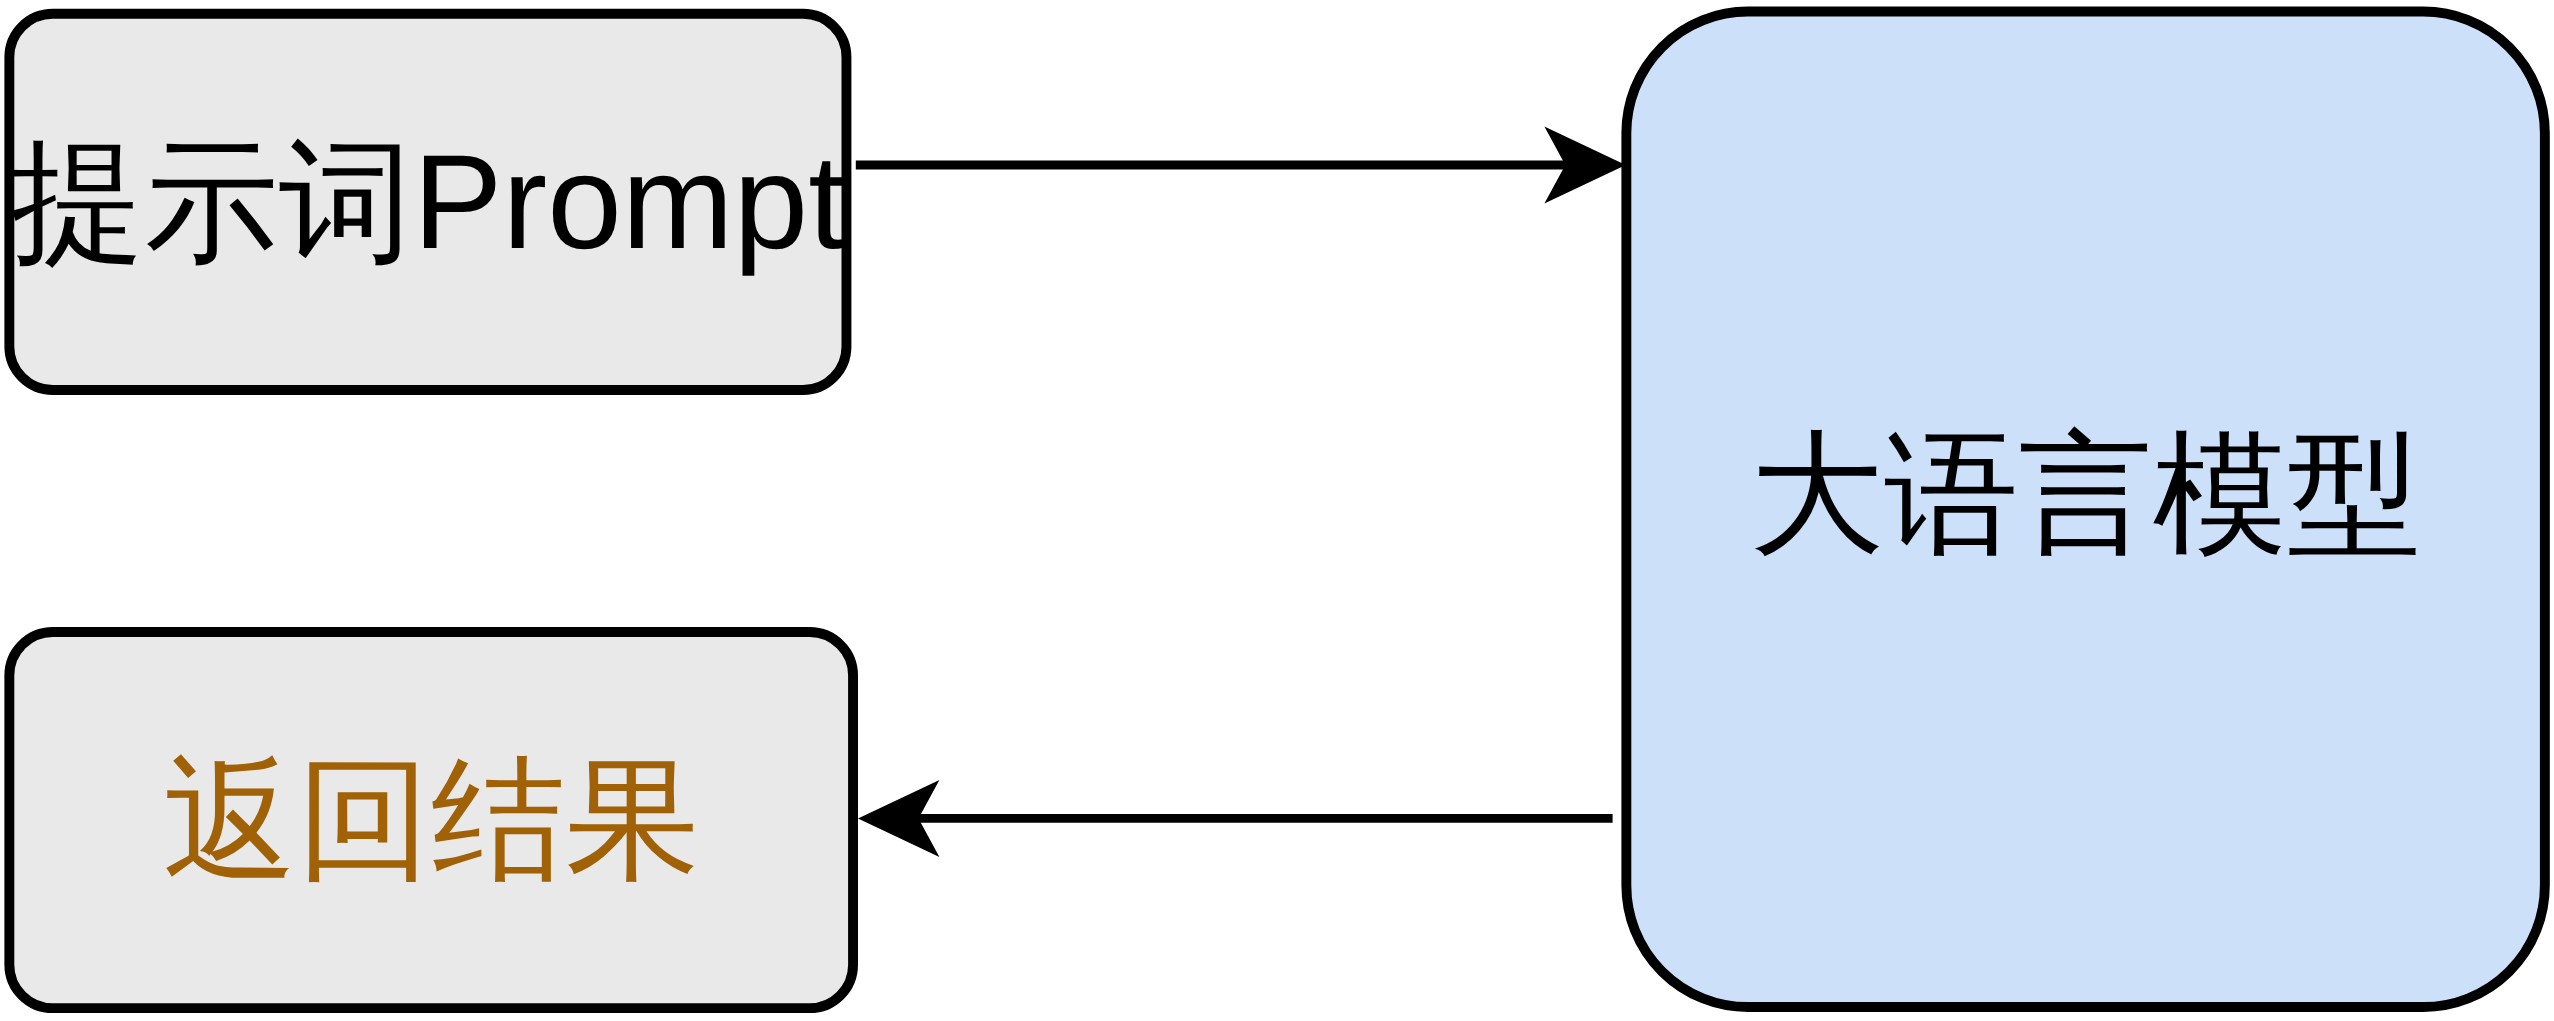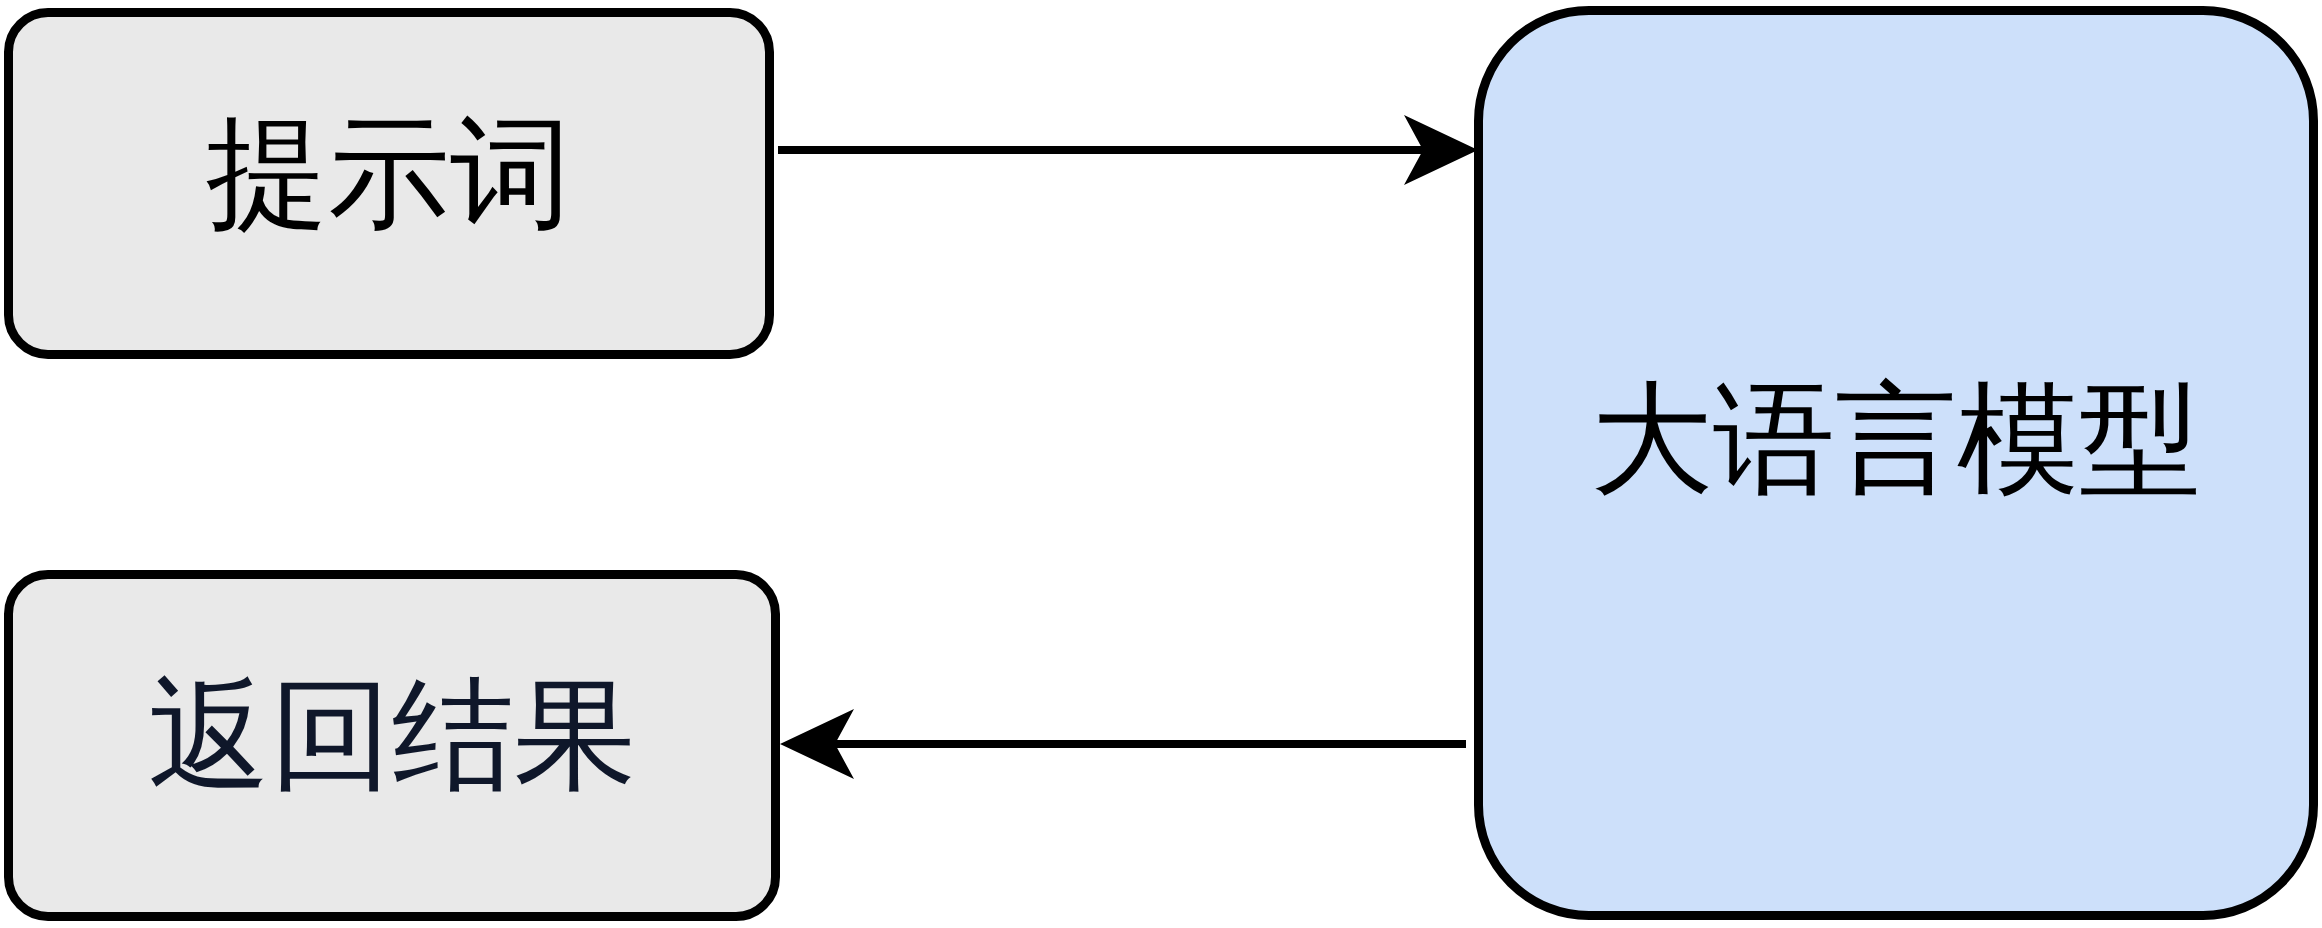--- a/index.html
+++ b/index.html
@@ -49,21 +49,20 @@
     border-radius: 115px;
   }
   .node-label {
     display: flex;
     align-items: center;
     justify-content: center;
     color: #000000;
     font-size: 122px;
     line-height: 1.3;
     white-space: nowrap;
-    font-family: Liberation Mono, monospace;
   }
   .node-llm .node-label {
     transform: translateY(-14px);
   }
   .edge-layer {
     position: absolute;
     left: 0;
     top: 0;
     width: 2322px;
     height: 928px;
@@ -75,25 +74,26 @@
   }
 </style>
 </head>
 <body>
 
 <div class="canvas" style="background-color: rgb(255, 255, 255);">
 
   <div class="node node-prompt" style="background-color: rgb(233, 233, 233); border-color: rgb(0, 0, 0);">
     <div class="node-label" style="color: rgb(0, 0, 0);">
       <span>提示词</span>
+      <span>Prompt</span>
     </div>
   </div>
 
   <div class="node node-completion" style="background-color: rgb(233, 233, 233); border-color: rgb(0, 0, 0);">
-    <div class="node-label" style="color: #0f172a;">
+    <div class="node-label" style="color: #a16207;">
       <span>返回结果</span>
     </div>
   </div>
 
   <div class="node node-llm" style="background-color: rgb(205, 224, 250); border-color: rgb(0, 0, 0);">
     <div class="node-label" style="color: rgb(0, 0, 0);">
       <span>大语言模型</span>
     </div>
   </div>
 

